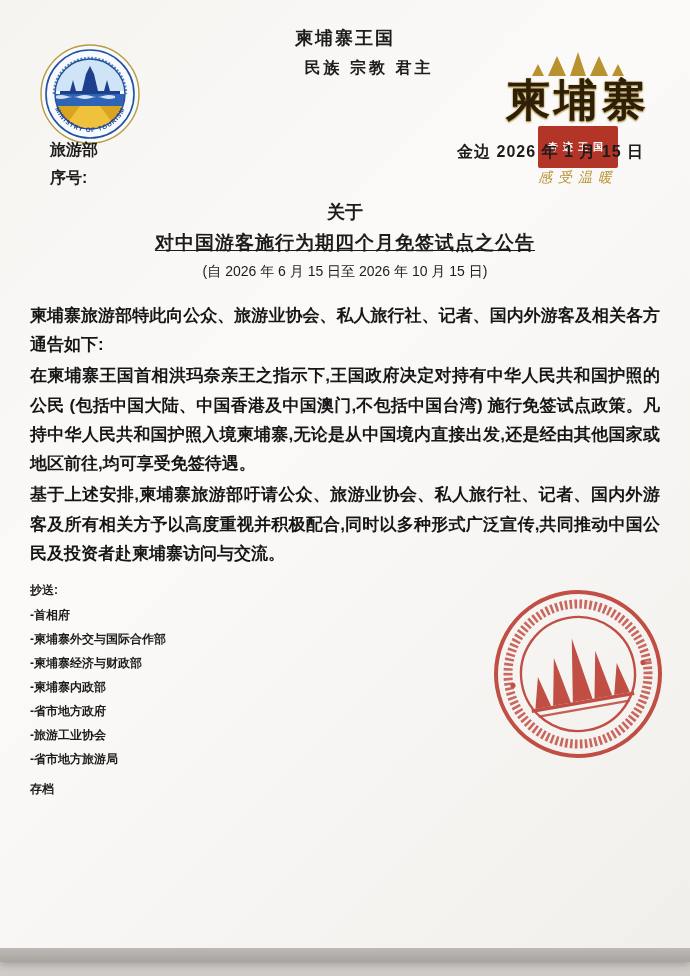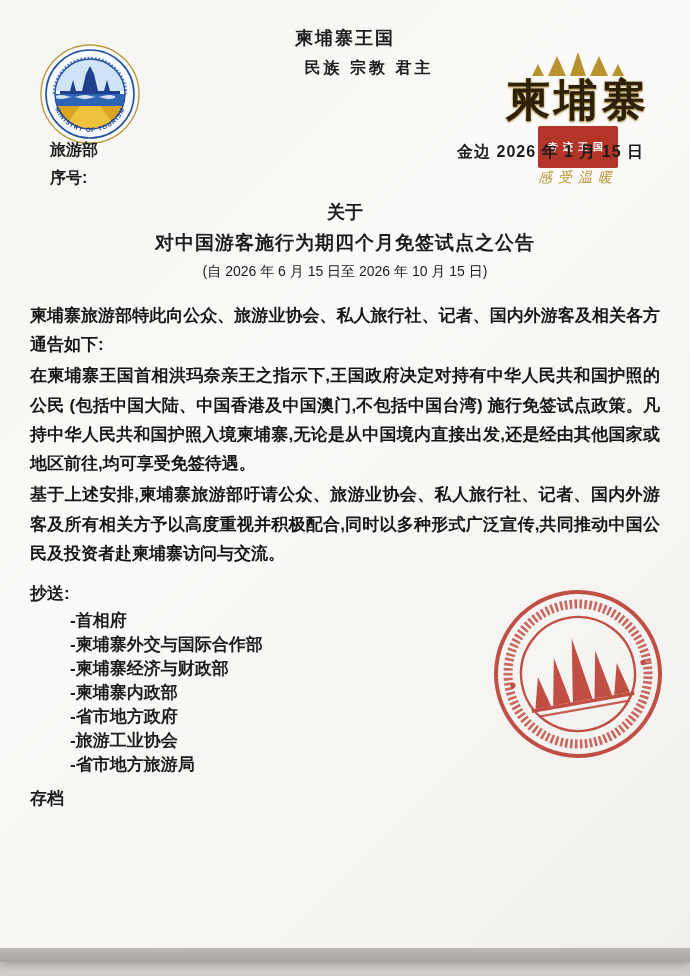--- a/index.html
+++ b/index.html
@@ -44,34 +44,34 @@
     margin-top:1px;color:#b8922e;font-size:14px;font-style:italic;
     font-weight:400;letter-spacing:6px;
     font-family:"Liberation Serif", serif;
   }
   .ministry-label{position:absolute;top:140px;left:50px;font-size:16px;font-weight:600;}
   .serial-label{position:absolute;top:168px;left:50px;font-size:16px;font-weight:600;}
   .dateline{position:absolute;top:142px;right:46px;font-size:16px;font-weight:600;letter-spacing:1px;}
 
   .subject{ text-align:center; }
   .subject-prefix{font-size:18px;font-weight:700;margin:2px 0 6px;}
-  .subject-title{font-size:19px;font-weight:800;letter-spacing:1px;margin:0 8px 7px;}
+  .subject-title{font-size:19px;font-weight:800;letter-spacing:1px;margin:0 8px 7px;text-decoration:underline;}
   .subject-period{font-size:14px;font-weight:400;margin:0;}
 
   .body-text{
     margin:20px 30px 0 30px;
     font-size:17px;line-height:1.72;font-weight:600;
     text-align:justify;color:#161616;
   }
   .body-text p{margin:0 0 2px 0;}
 
-  .footer{margin:14px 30px 0 30px;font-size:17px;font-weight:600;}
+  .footer{margin:14px 30px 0 30px;font-size:12px;font-weight:600;}
   .cc-label{margin:0 0 4px 0;}
   .cc-list{list-style:none;margin:0;padding:0;}
-  .cc-list li{line-height:24px;margin-left:40px;}
+  .cc-list li{line-height:24px;}
   .archive{margin-top:10px;}
 
   
   .official-seal{
     position:absolute;top:588px;right:26px;width:172px;height:172px;
     transform:rotate(-10deg);
     mix-blend-mode:multiply;opacity:.88;
     pointer-events:none;
   }
   .bottom-strip{

